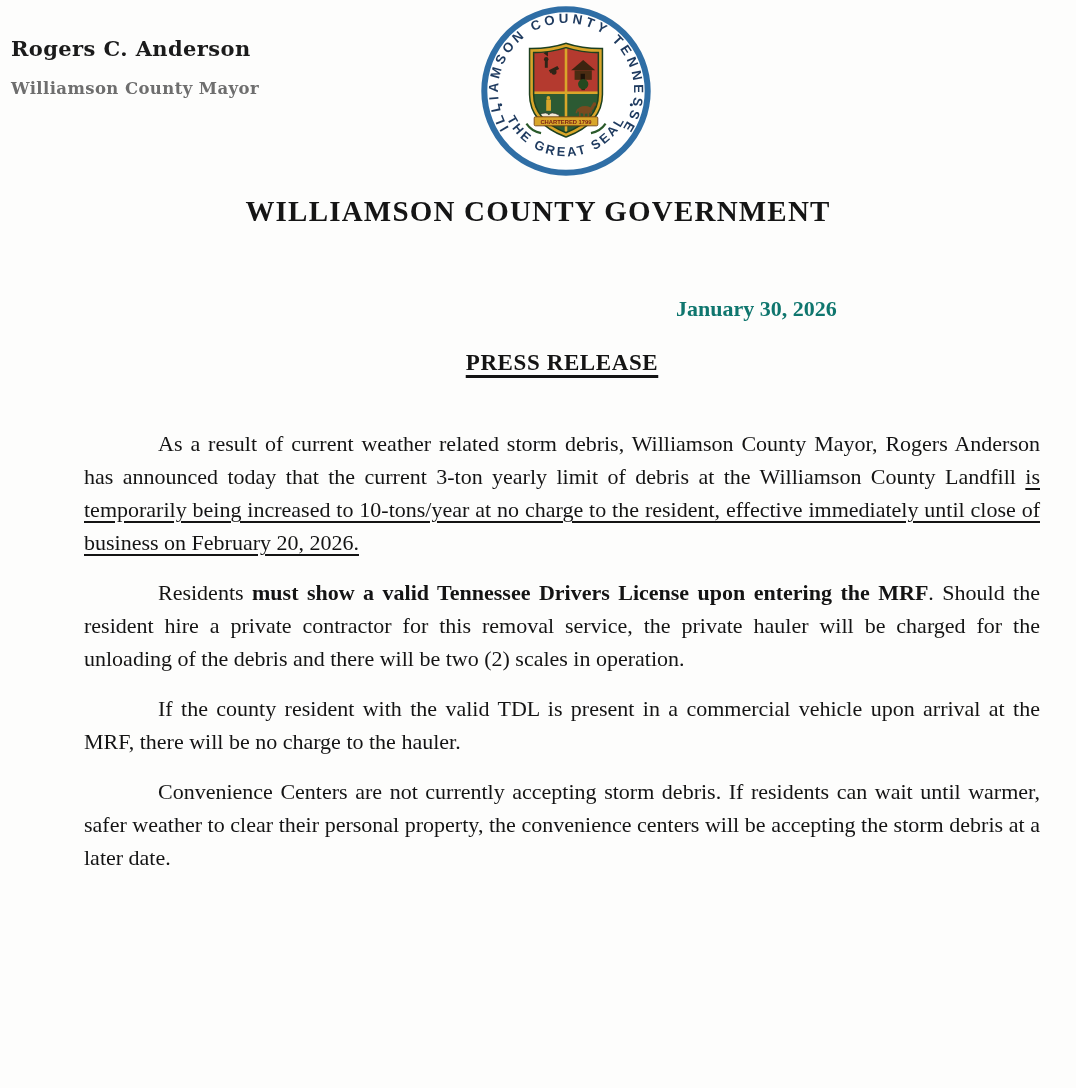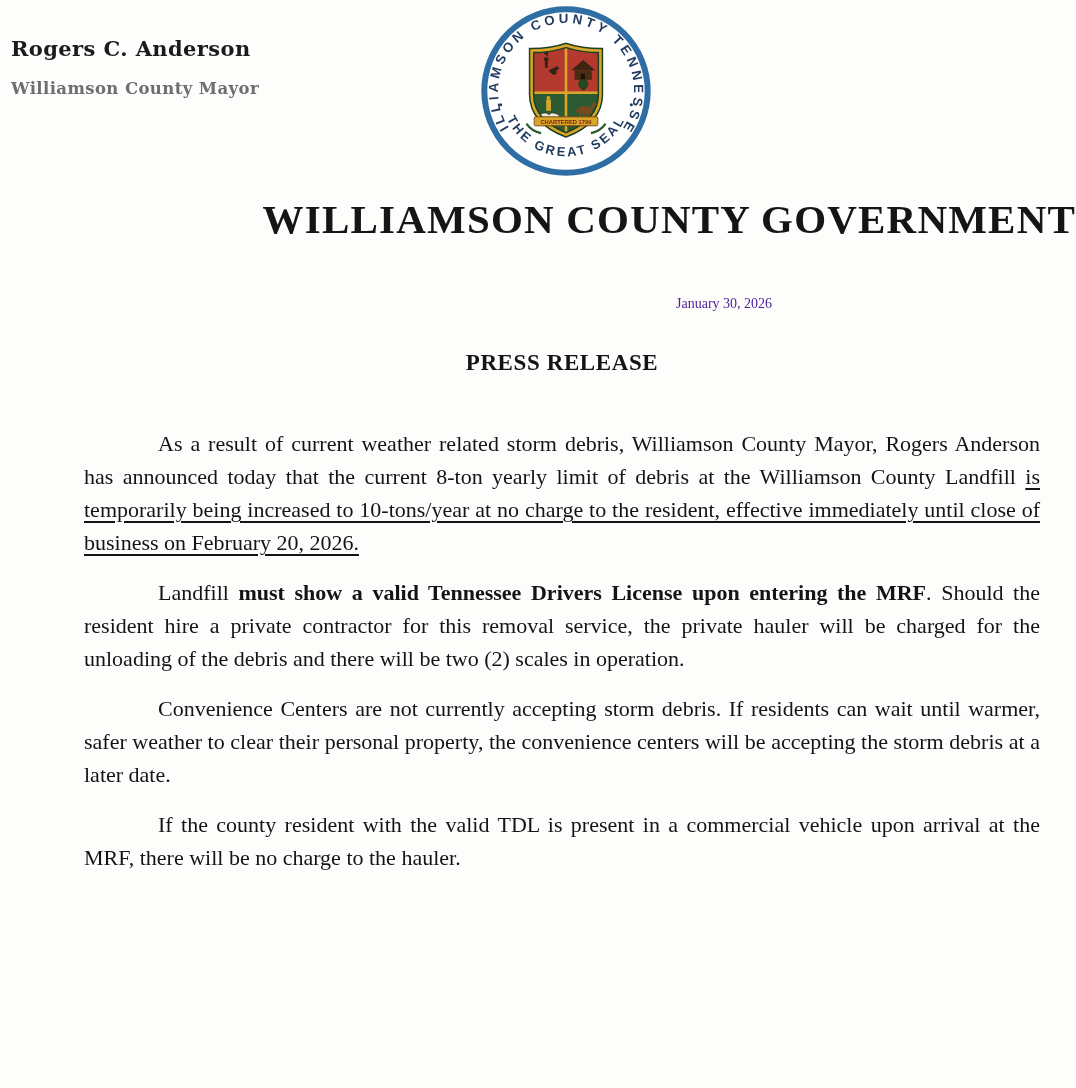--- a/index.html
+++ b/index.html
@@ -10,31 +10,31 @@
     font-family:"Liberation Serif", serif; color:#141414;
   }
   .mayor-block { position:absolute; left:11px; top:36px; font-family:"DejaVu Serif", serif; }
   .mayor-name  { font-size:21px; font-weight:bold; color:#1b1b1b; letter-spacing:.4px; }
   .mayor-title { font-size:16.5px; font-weight:bold; color:#6e6e6e; margin-top:18px; letter-spacing:.4px; }
 
   .seal-wrap { position:absolute; left:480px; top:5px; width:172px; height:172px; }
 
   .org-title {
     position:absolute; left:0; top:195px; width:100%;
-    text-align:right; font-size:41px; font-weight:bold;
+    text-align:center; font-size:29px; font-weight:bold;
     letter-spacing:1.2px; color:#151515;
   }
-  .date-line { position:absolute; left:676px; top:296px; font-size:14px; color:#4c1d95; }
+  .date-line { position:absolute; left:676px; top:296px; font-size:22px; color:#0f766e;font-weight:bold; }
 
   .press-heading {
     position:absolute; left:84px; right:36px; top:350px;
     text-align:center; font-size:23px; font-weight:bold; letter-spacing:.6px;
   }
   .press-heading .ul {
-    text-decoration-thickness:2.5px; text-underline-offset:5px;
+    text-decoration:underline; text-decoration-thickness:2.5px; text-underline-offset:5px;
   }
 
   .doc-body {
     position:absolute; left:84px; right:36px; top:427px;
     font-size:22px; line-height:33px; text-align:justify; color:#141414;
   }
   .doc-body p { text-indent:74px; margin-bottom:17px; }
   .u { text-decoration:underline; text-underline-offset:4px; text-decoration-thickness:1.5px; }
   .b { font-weight:bold; }
 </style>
@@ -125,19 +125,19 @@
 
   <div class="org-title">WILLIAMSON COUNTY GOVERNMENT</div>
 
   <div class="date-line">January 30, 2026</div>
 
   <div class="press-heading">
     <span class="ul">PRESS RELEASE</span>
   </div>
 
   <div class="doc-body">
-    <p><span>As a result of current weather related storm debris, Williamson County Mayor, Rogers Anderson has announced today that the current 8-ton yearly limit of debris at the Williamson County Landfill </span><span class="u">is temporarily being increased to 10-tons/year at no charge to the resident, effective immediately until close of business on February 20, 2026.</span></p>
-    <p><span>Landfill </span><span class="b">must show a valid Tennessee Drivers License upon entering the MRF</span><span>.  Should the resident hire a private contractor for this removal service, the private hauler will be charged for the unloading of the debris and there will be two (2) scales in operation.</span></p>
+    <p><span>As a result of current weather related storm debris, Williamson County Mayor, Rogers Anderson has announced today that the current 3-ton yearly limit of debris at the Williamson County Landfill </span><span class="u">is temporarily being increased to 10-tons/year at no charge to the resident, effective immediately until close of business on February 20, 2026.</span></p>
+    <p><span>Residents </span><span class="b">must show a valid Tennessee Drivers License upon entering the MRF</span><span>.  Should the resident hire a private contractor for this removal service, the private hauler will be charged for the unloading of the debris and there will be two (2) scales in operation.</span></p>
+    <p>If the county resident with the valid TDL is present in a commercial vehicle upon arrival at the MRF, there will be no charge to the hauler.</p>
     <p>Convenience Centers are not currently accepting storm debris.  If residents can wait until warmer, safer weather to clear their personal property, the convenience centers will be accepting the storm debris at a later date.</p>
-    <p>If the county resident with the valid TDL is present in a commercial vehicle upon arrival at the MRF, there will be no charge to the hauler.</p>
   </div>
 
 </div>
 
 </body></html>

